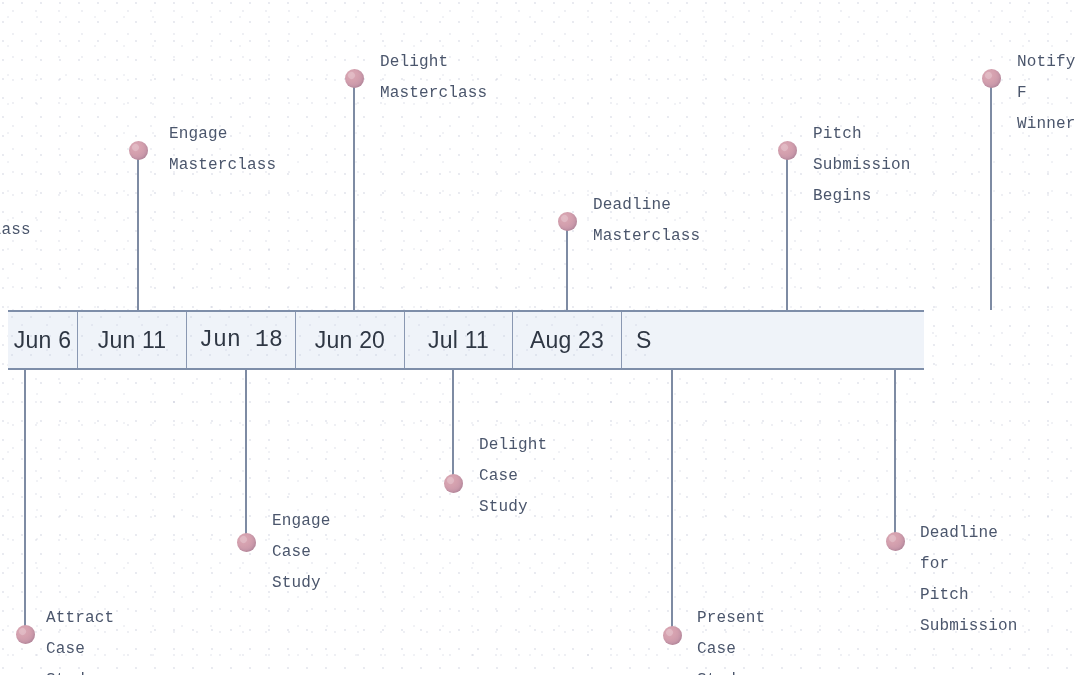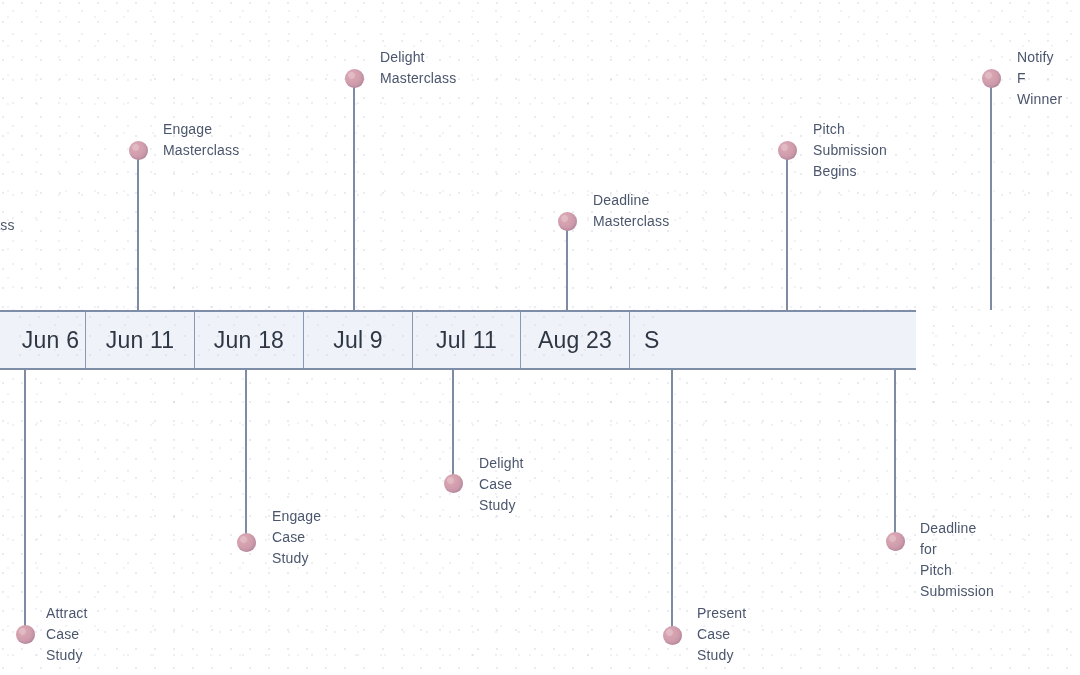--- a/index.html
+++ b/index.html
@@ -26,31 +26,30 @@
       radial-gradient(circle at 3px 3px, rgba(120,130,165,0.16) 0.9px, transparent 1.1px),
       radial-gradient(circle at 13px 11px, rgba(120,130,165,0.12) 0.8px, transparent 1.0px),
       radial-gradient(circle at 8px 17px, rgba(120,130,165,0.10) 0.8px, transparent 1.0px);
     background-size: 19px 19px, 23px 23px, 29px 29px;
     overflow: hidden;
   }
 
   
   #date-bar {
     position: absolute;
-    left: 0;
+    left: 8px;
     width: 916px;
     top: 310px;
     height: 60px;
     display: flex;
     background: #eff3f9;
     border-top: 2px solid #7e8ea9;
     border-bottom: 2px solid #7e8ea9;
     box-sizing: border-box;
     z-index: 5;
-    padding-left: 16px;
   }
   .date-cell {
     position: relative;
     height: 100%;
     display: flex;
     align-items: center;
     justify-content: center;
     box-sizing: border-box;
     border-right: 1.5px solid #8a98b2;
     font-size: 23px;
@@ -91,40 +90,41 @@
     left: 3px;
     top: 3px;
     width: 7px;
     height: 7px;
     border-radius: 50%;
     background: rgba(255,255,255,0.22);
     transform: rotate(-40deg);
   }
   .m-label {
     position: absolute;
-    font-size: 14px;
-    line-height: 21px;
+    font-size: 16px;
+    line-height: 31px;
     color: #4b566c;
     white-space: pre-line;
     letter-spacing: 0.15px;
+    font-family: Liberation Mono, monospace;
   }
 </style>
 </head>
 <body>
 
 <div id="timeline-canvas">
 
   <div class="milestone" style="left:0px; top:0px;">
     <div class="m-label" style="left:-18px; top:215px;">class</div>
   </div>
 
   <div class="milestone" style="left:137px; top:150px;">
     <div class="stem" style="height:160px;"></div>
     <div class="dot" style="left:-8.5px; top:-9.5px;"></div>
-    <div class="m-label" style="left:26px; top:-31px;">Engage
+    <div class="m-label" style="left:32px; top:-31px;">Engage
 Masterclass</div>
   </div>
 
   <div class="milestone" style="left:353px; top:78px;">
     <div class="stem" style="height:232px;"></div>
     <div class="dot" style="left:-8.5px; top:-9.5px;"></div>
     <div class="m-label" style="left:27px; top:-31px;">Delight
 Masterclass</div>
   </div>
 
@@ -145,22 +145,22 @@
   <div class="milestone" style="left:990px; top:78px;">
     <div class="stem" style="height:232px;"></div>
     <div class="dot" style="left:-8.5px; top:-9.5px;"></div>
     <div class="m-label" style="left:27px; top:-31px;">Notify F
 Winner</div>
   </div>
 
   <div id="date-bar">
     <div class="date-cell" style="width:70px;">Jun 6</div>
     <div class="date-cell" style="width:109px;">Jun 11</div>
-    <div class="date-cell" style="width:109px;">Jun 18</div>
-    <div class="date-cell" style="width:109px;">Jul 9</div>
+    <div class="date-cell" style="width:109px;font-family:Liberation Mono, monospace;">Jun 18</div>
+    <div class="date-cell" style="width:109px;">Jun 20</div>
     <div class="date-cell" style="width:108px;">Jul 11</div>
     <div class="date-cell" style="width:109px;">Aug 23</div>
     <div class="date-cell" style="width:31px; justify-content:flex-start; padding-left:14px;">S</div>
   </div>
 
   <div class="milestone" style="left:24px; top:370px;">
     <div class="stem" style="height:264px;"></div>
     <div class="dot" style="left:-8.5px; top:254.5px;"></div>
     <div class="m-label" style="left:22px; top:233px;">Attract Case
 Study</div>
@@ -169,21 +169,21 @@
   <div class="milestone" style="left:245px; top:370px;">
     <div class="stem" style="height:172px;"></div>
     <div class="dot" style="left:-8.5px; top:162.5px;"></div>
     <div class="m-label" style="left:27px; top:136px;">Engage Case
 Study</div>
   </div>
 
   <div class="milestone" style="left:452px; top:370px;">
     <div class="stem" style="height:113px;"></div>
     <div class="dot" style="left:-8.5px; top:103.5px;"></div>
-    <div class="m-label" style="left:27px; top:83px;">Delight Case
+    <div class="m-label" style="left:27px; top:60px;">Delight Case
 Study</div>
   </div>
 
   <div class="milestone" style="left:671px; top:370px;">
     <div class="stem" style="height:265px;"></div>
     <div class="dot" style="left:-8.5px; top:255.5px;"></div>
     <div class="m-label" style="left:26px; top:233px;">Present Case
 Study</div>
   </div>
 

